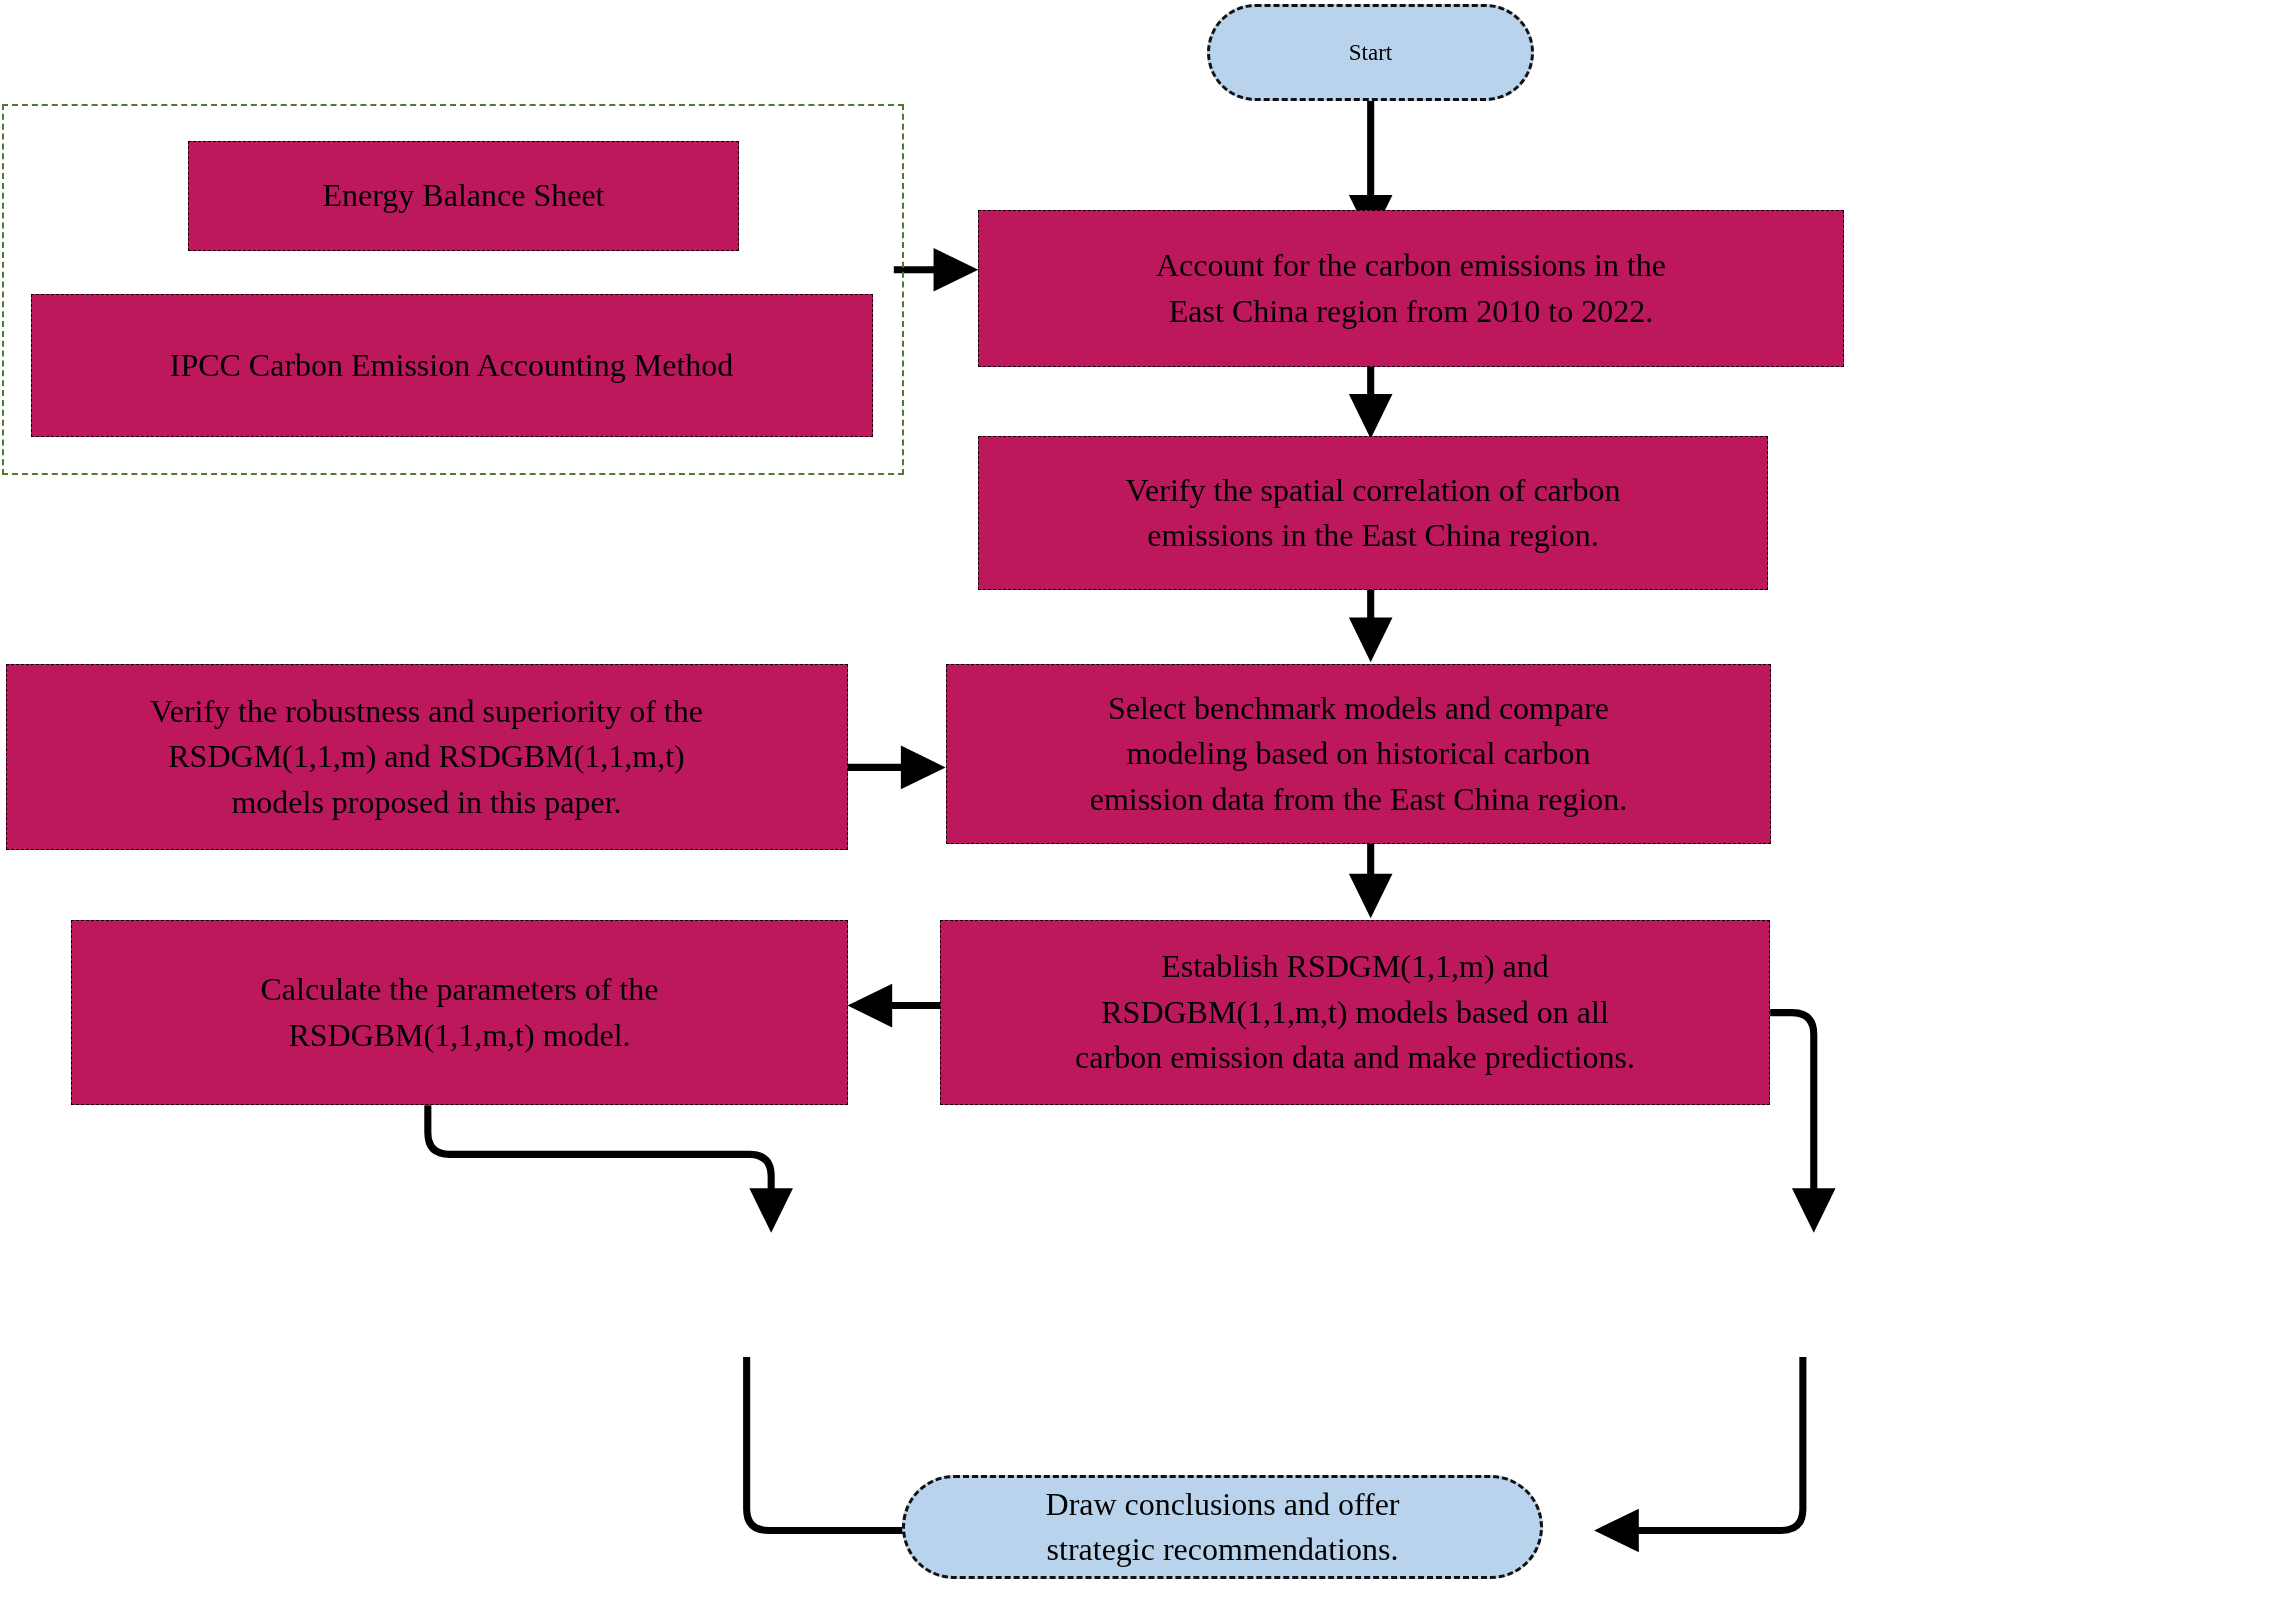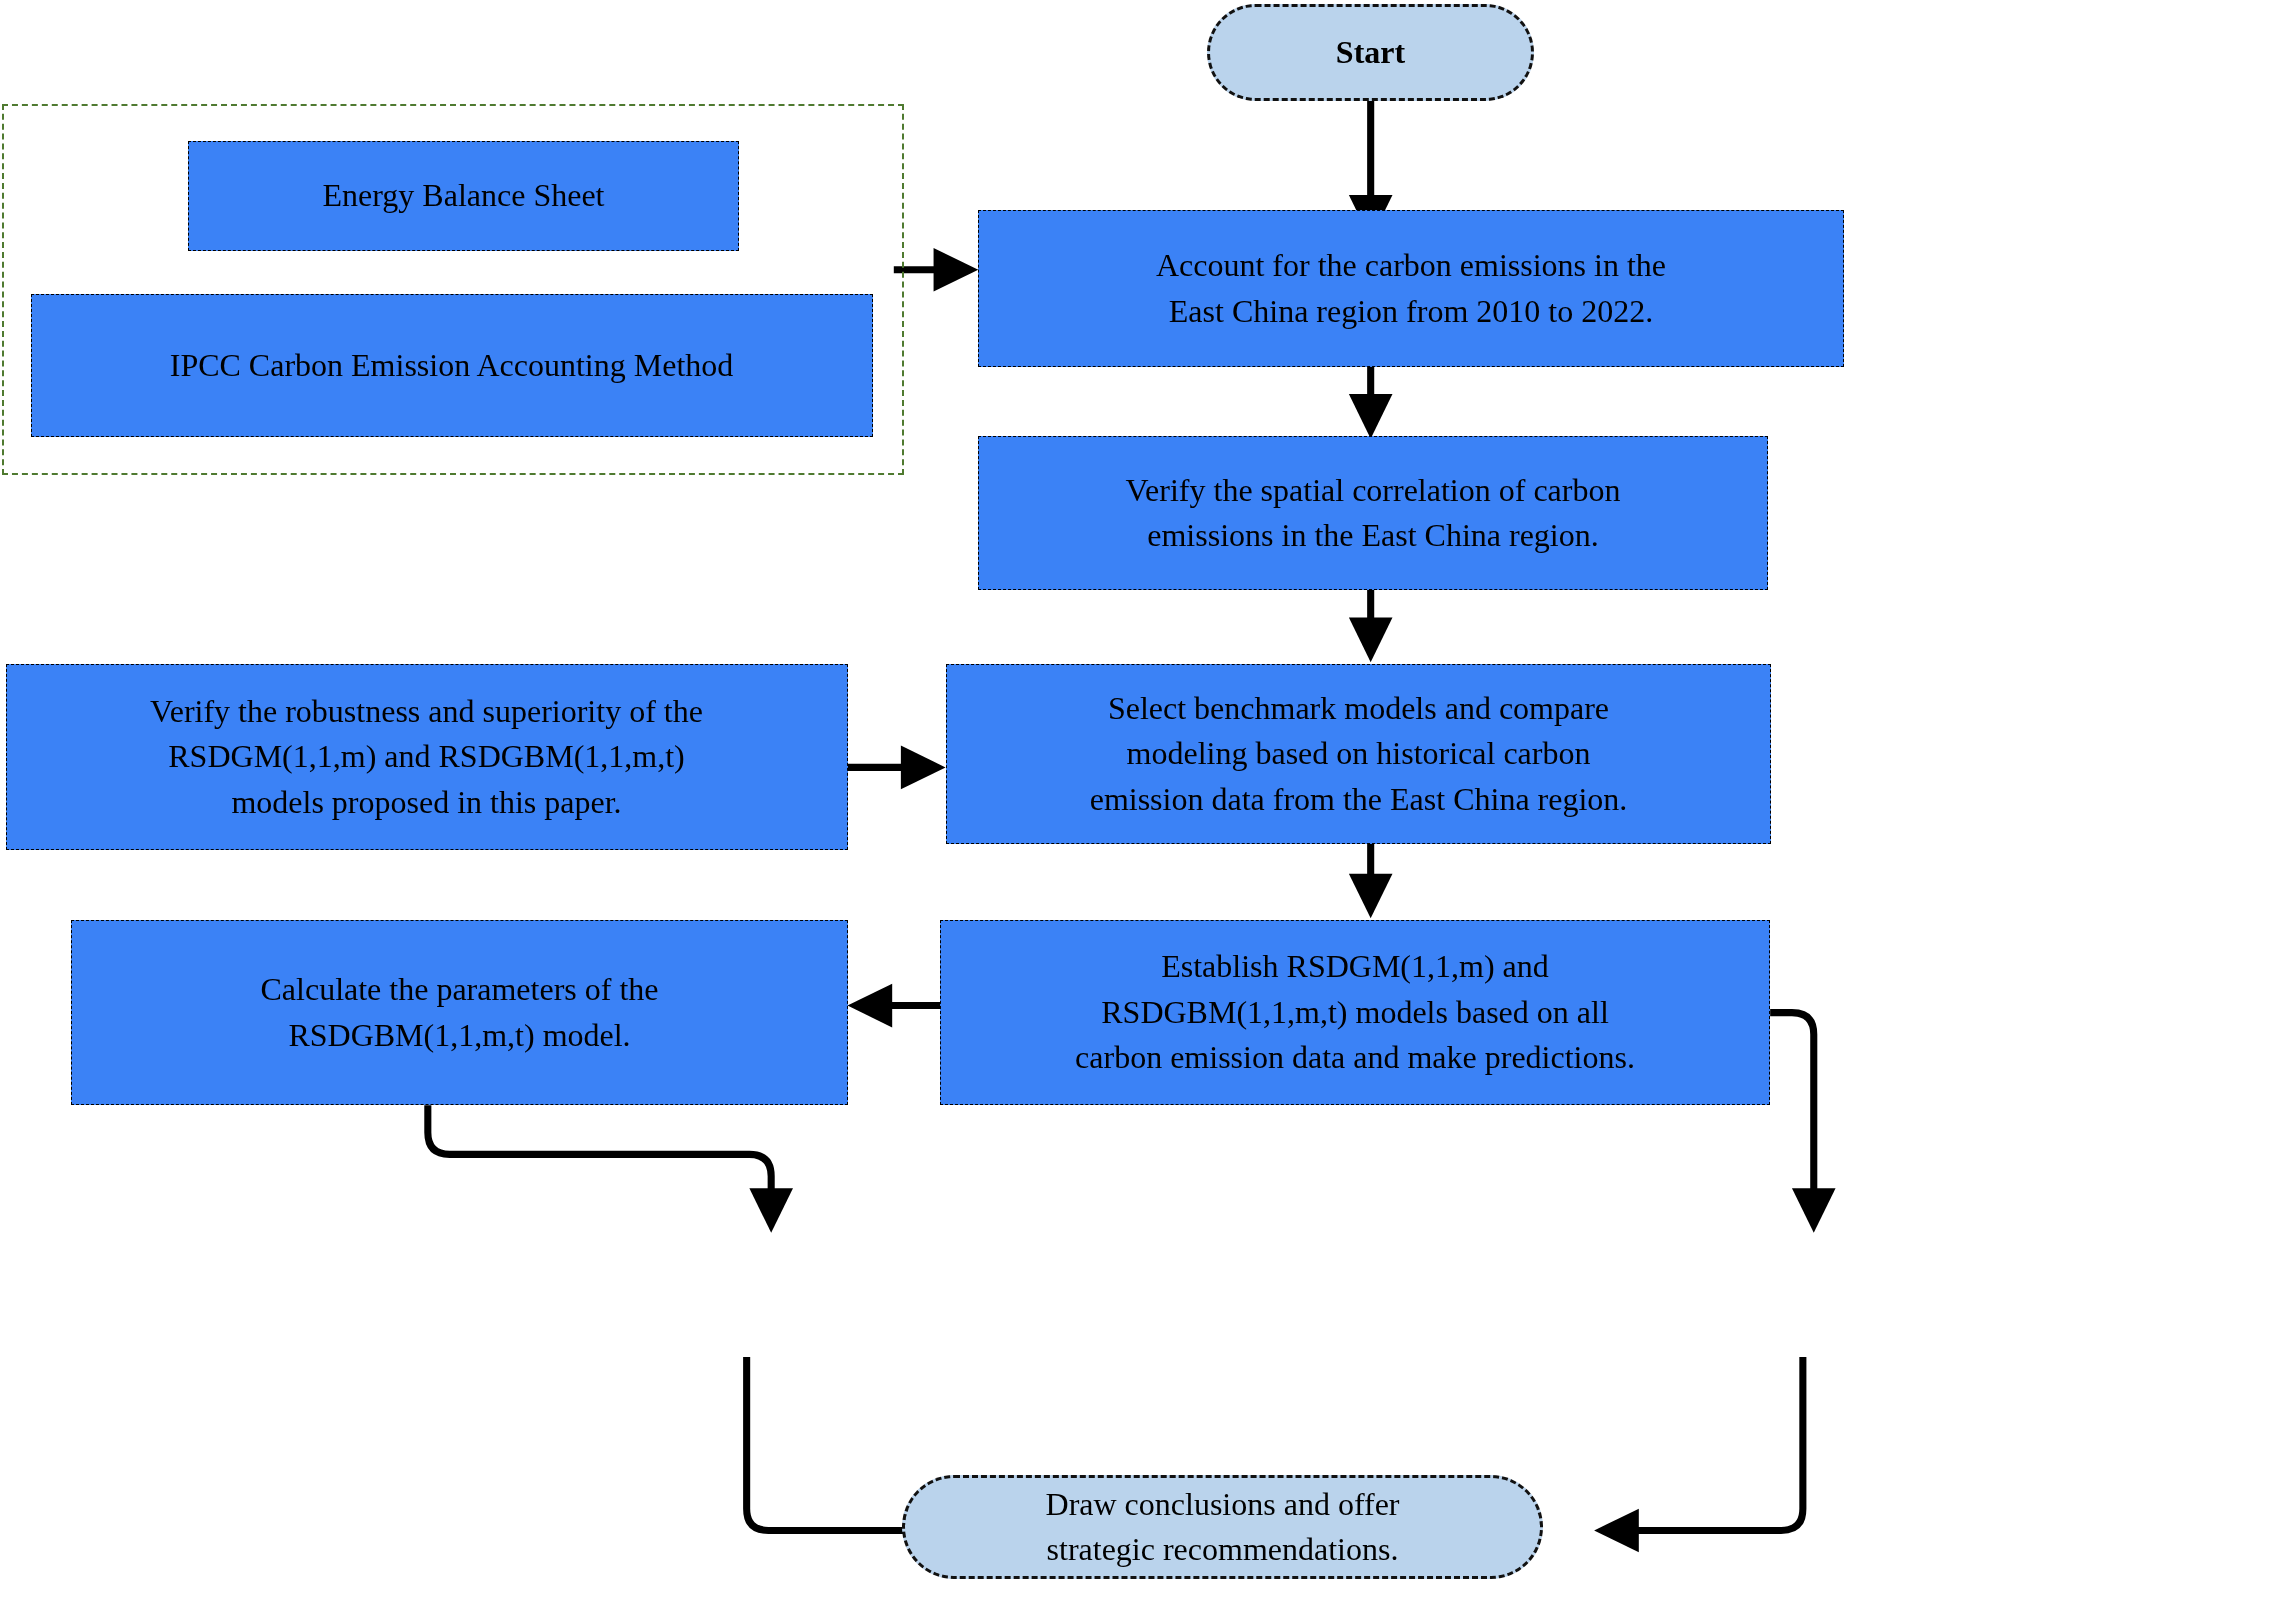--- a/index.html
+++ b/index.html
@@ -16,21 +16,21 @@
     overflow:hidden;
   }
   
   .node{
     position:absolute;
     box-sizing:border-box;
     display:flex;
     align-items:center;
     justify-content:center;
     text-align:center;
-    background:#3b82f6;
+    background:#be185d;
     border:1.6px dashed #000000;
     line-height:1.42;
     padding:4.4px 12px;
   }
   .node .txt{
     display:block;
     width:100%;
     white-space:pre-line;
   }
   
@@ -40,21 +40,21 @@
     border-radius:65px;
   }
   
   .group-box{
     position:absolute;
     box-sizing:border-box;
     border:2.2px dashed #4f7a30;
     background:transparent;
   }
   
-  .fs-xl{font-size:32px;font-weight:bold;}
+  .fs-xl{font-size:23px;}
   .fs-lg{font-size:32px;}
 
   
   #wires{
     position:absolute;
     left:0; top:0;
     width:2295px;
     height:1622px;
     pointer-events:none;
   }

